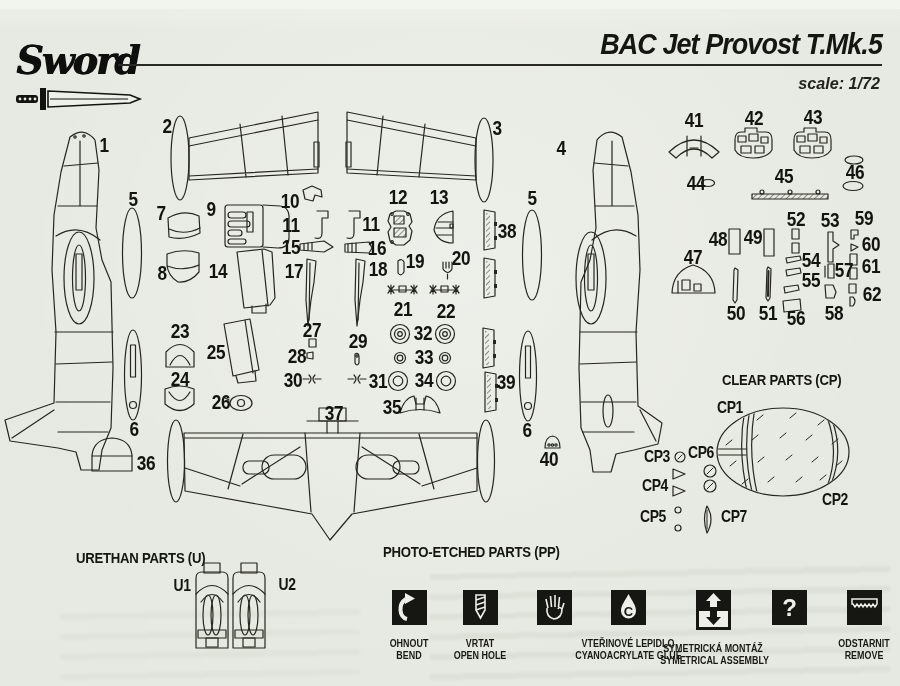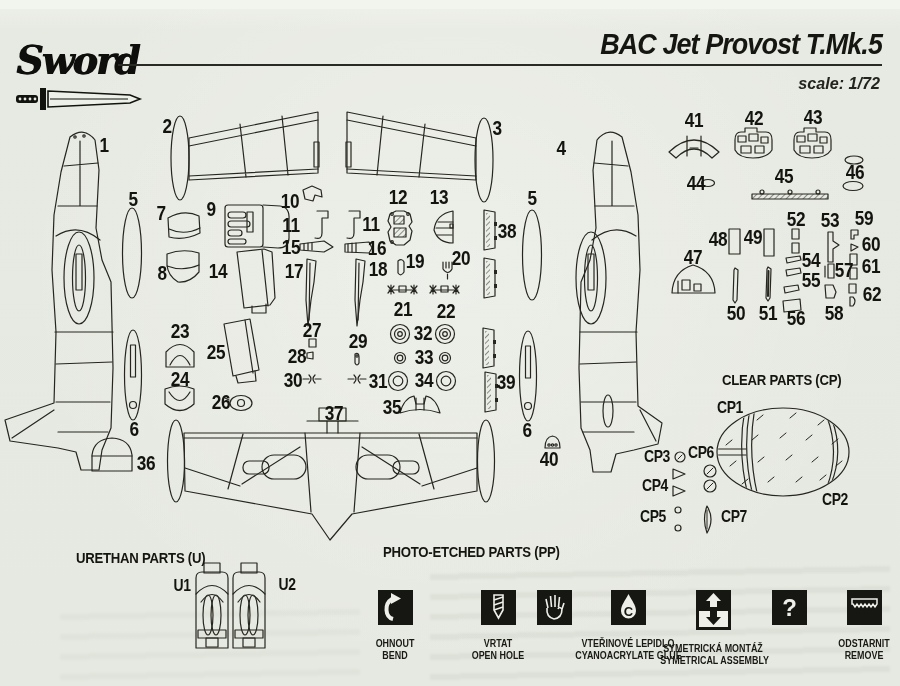--- a/index.html
+++ b/index.html
@@ -545,33 +545,33 @@
       <div class="part-label alpha" style="left: 182px; top: 586px;">U1</div>
       <div class="part-label alpha" style="left: 287px; top: 585px;">U2</div>
     </div>
 
   <div id="clear-heading" class="section-heading">CLEAR PARTS (CP)</div>
   <div id="urethan-heading" class="section-heading">URETHAN PARTS (U)</div>
   <div id="pe-heading" class="section-heading">PHOTO-ETCHED PARTS (PP)</div>
 
   <div>
 
-    <div class="legend-item" style="left:333px;">
+    <div class="legend-item" style="left:347px;">
       <svg class="icon" width="35" height="35" viewBox="0 0 35 35">
         <rect width="35" height="35" fill="#161613"></rect>
         <path d="M15,29 C7,27 6,14 14,9" stroke="#efefe9" stroke-width="4" fill="none"></path>
         <polygon points="13,3 23,8.5 13,14" fill="#efefe9"></polygon>
       </svg>
       <div class="caps">
           <div class="cap">OHNOUT</div>
       <div class="cap">BEND</div>
         </div>
     </div>
 
-    <div class="legend-item" style="left:436px;">
+    <div class="legend-item" style="left:418px;">
       <svg class="icon" width="35" height="35" viewBox="0 0 35 35">
         <rect width="35" height="35" fill="#161613"></rect>
         <path d="M13,5 L22,5 L22,20 L17.5,28 L13,20 Z" stroke="#efefe9" stroke-width="1.6" fill="none"></path>
         <path d="M13,10 L22,7 M13,15 L22,12 M13,20 L22,17" stroke="#efefe9" stroke-width="1.4"></path>
       </svg>
       <div class="caps">
           <div class="cap">VRTAT</div>
       <div class="cap">OPEN HOLE</div>
         </div>
     </div>

